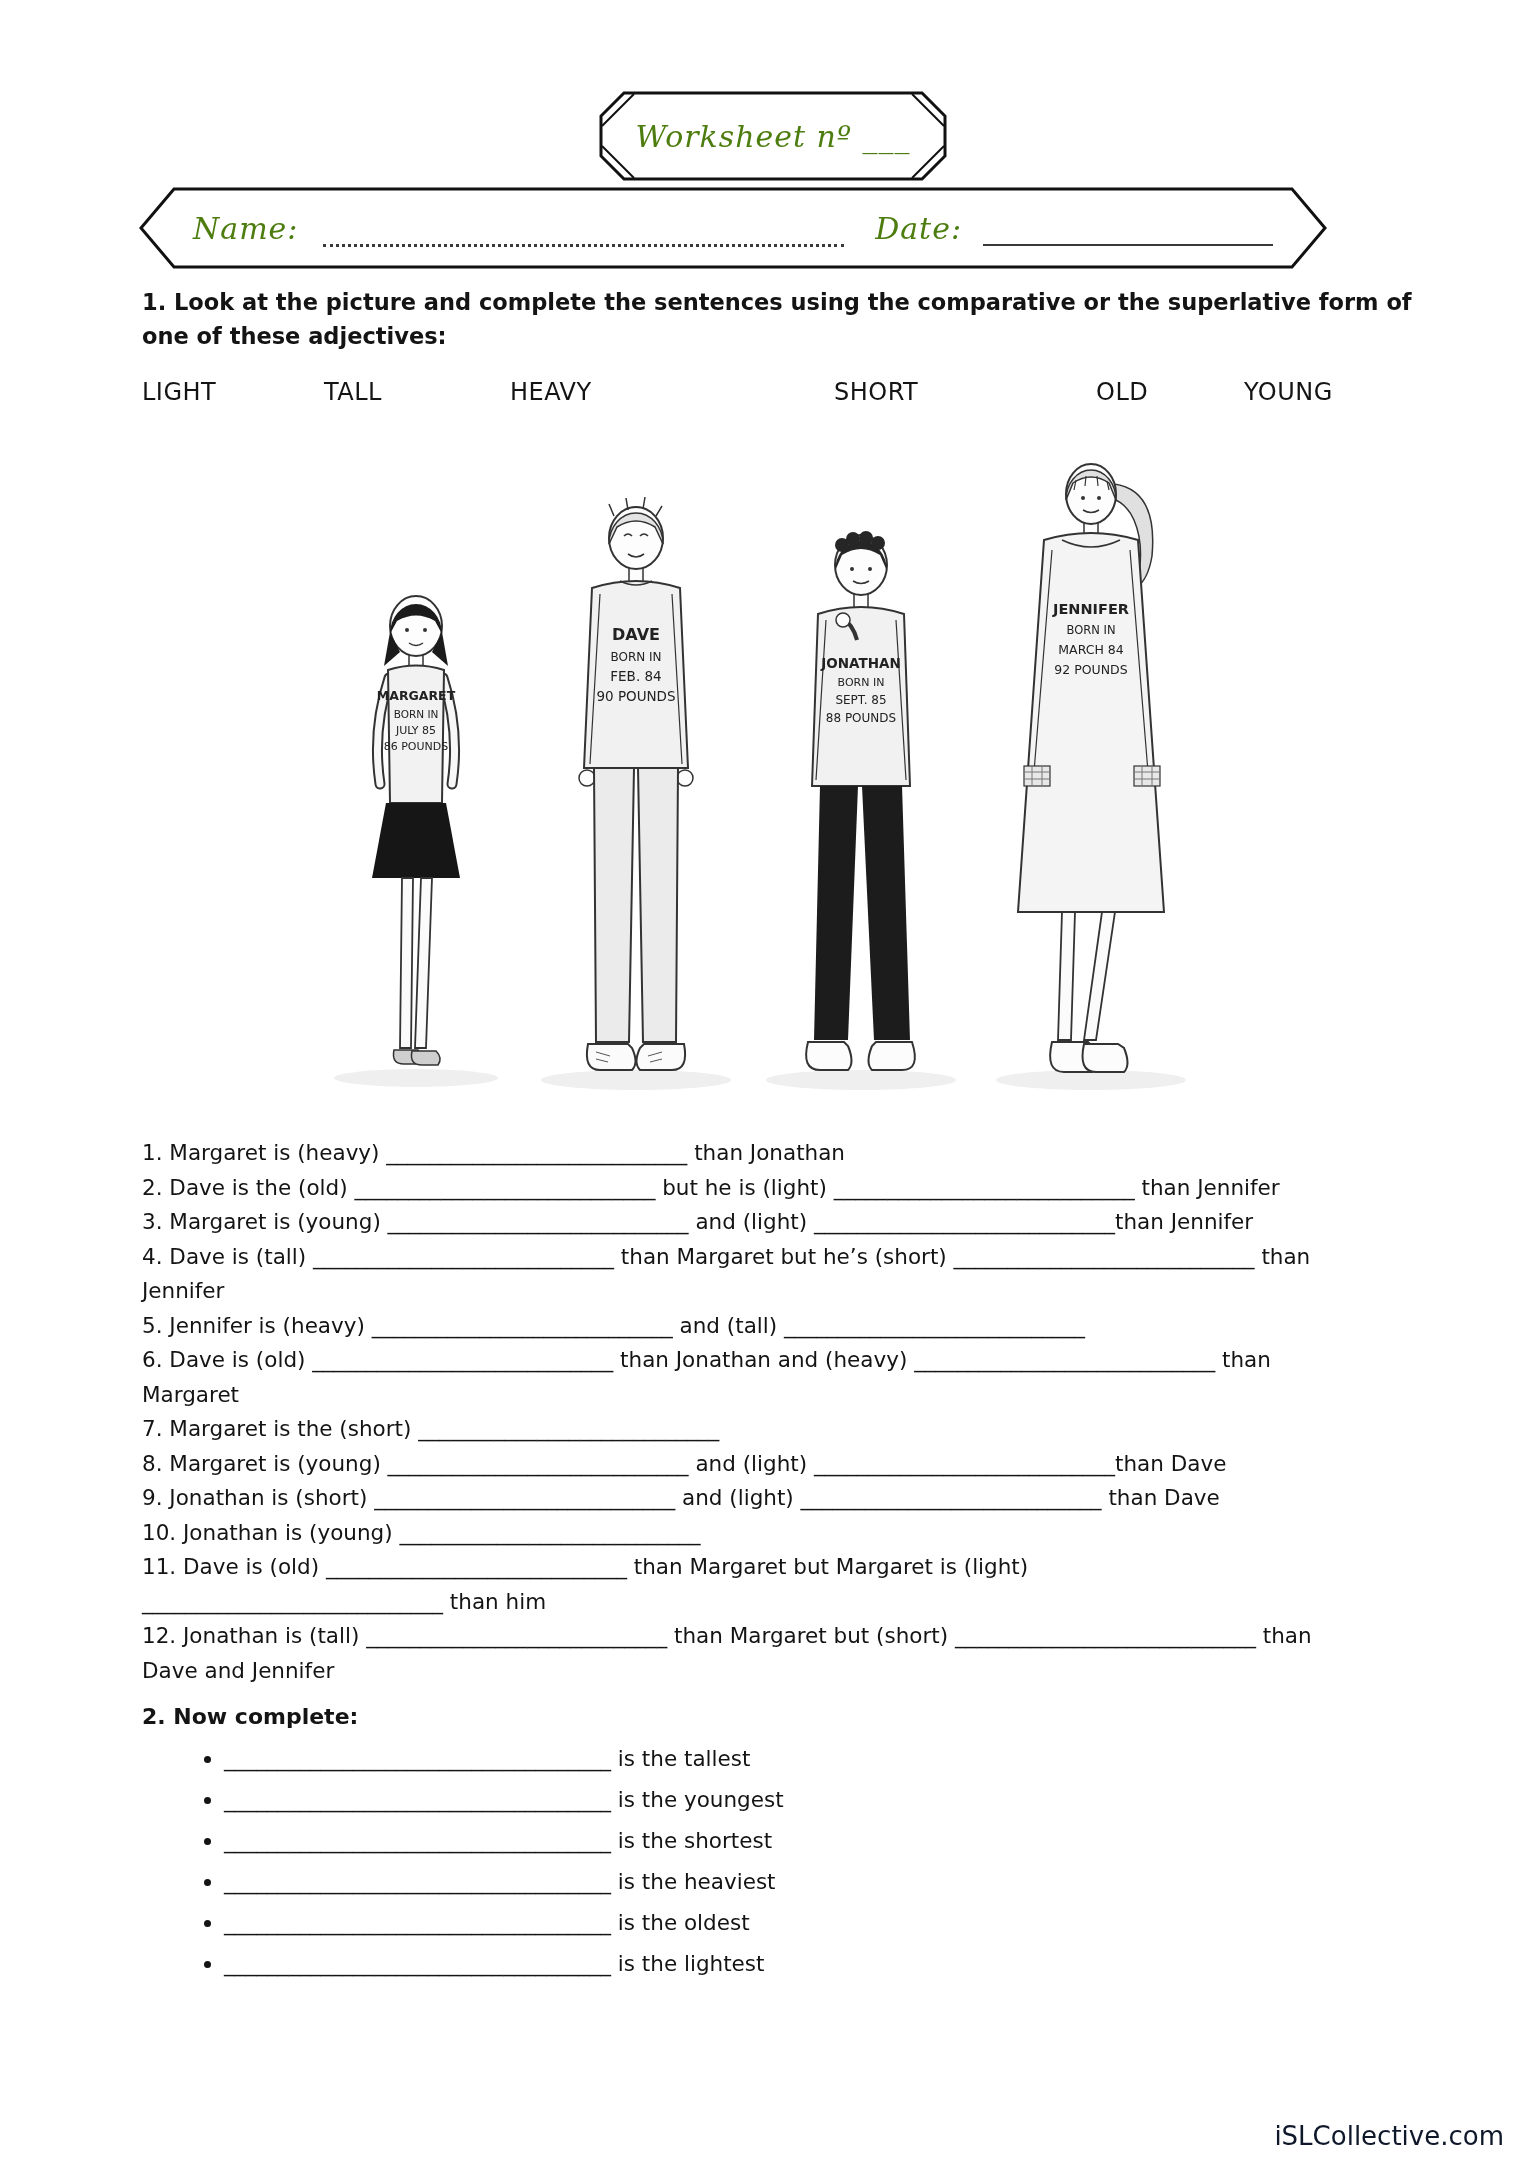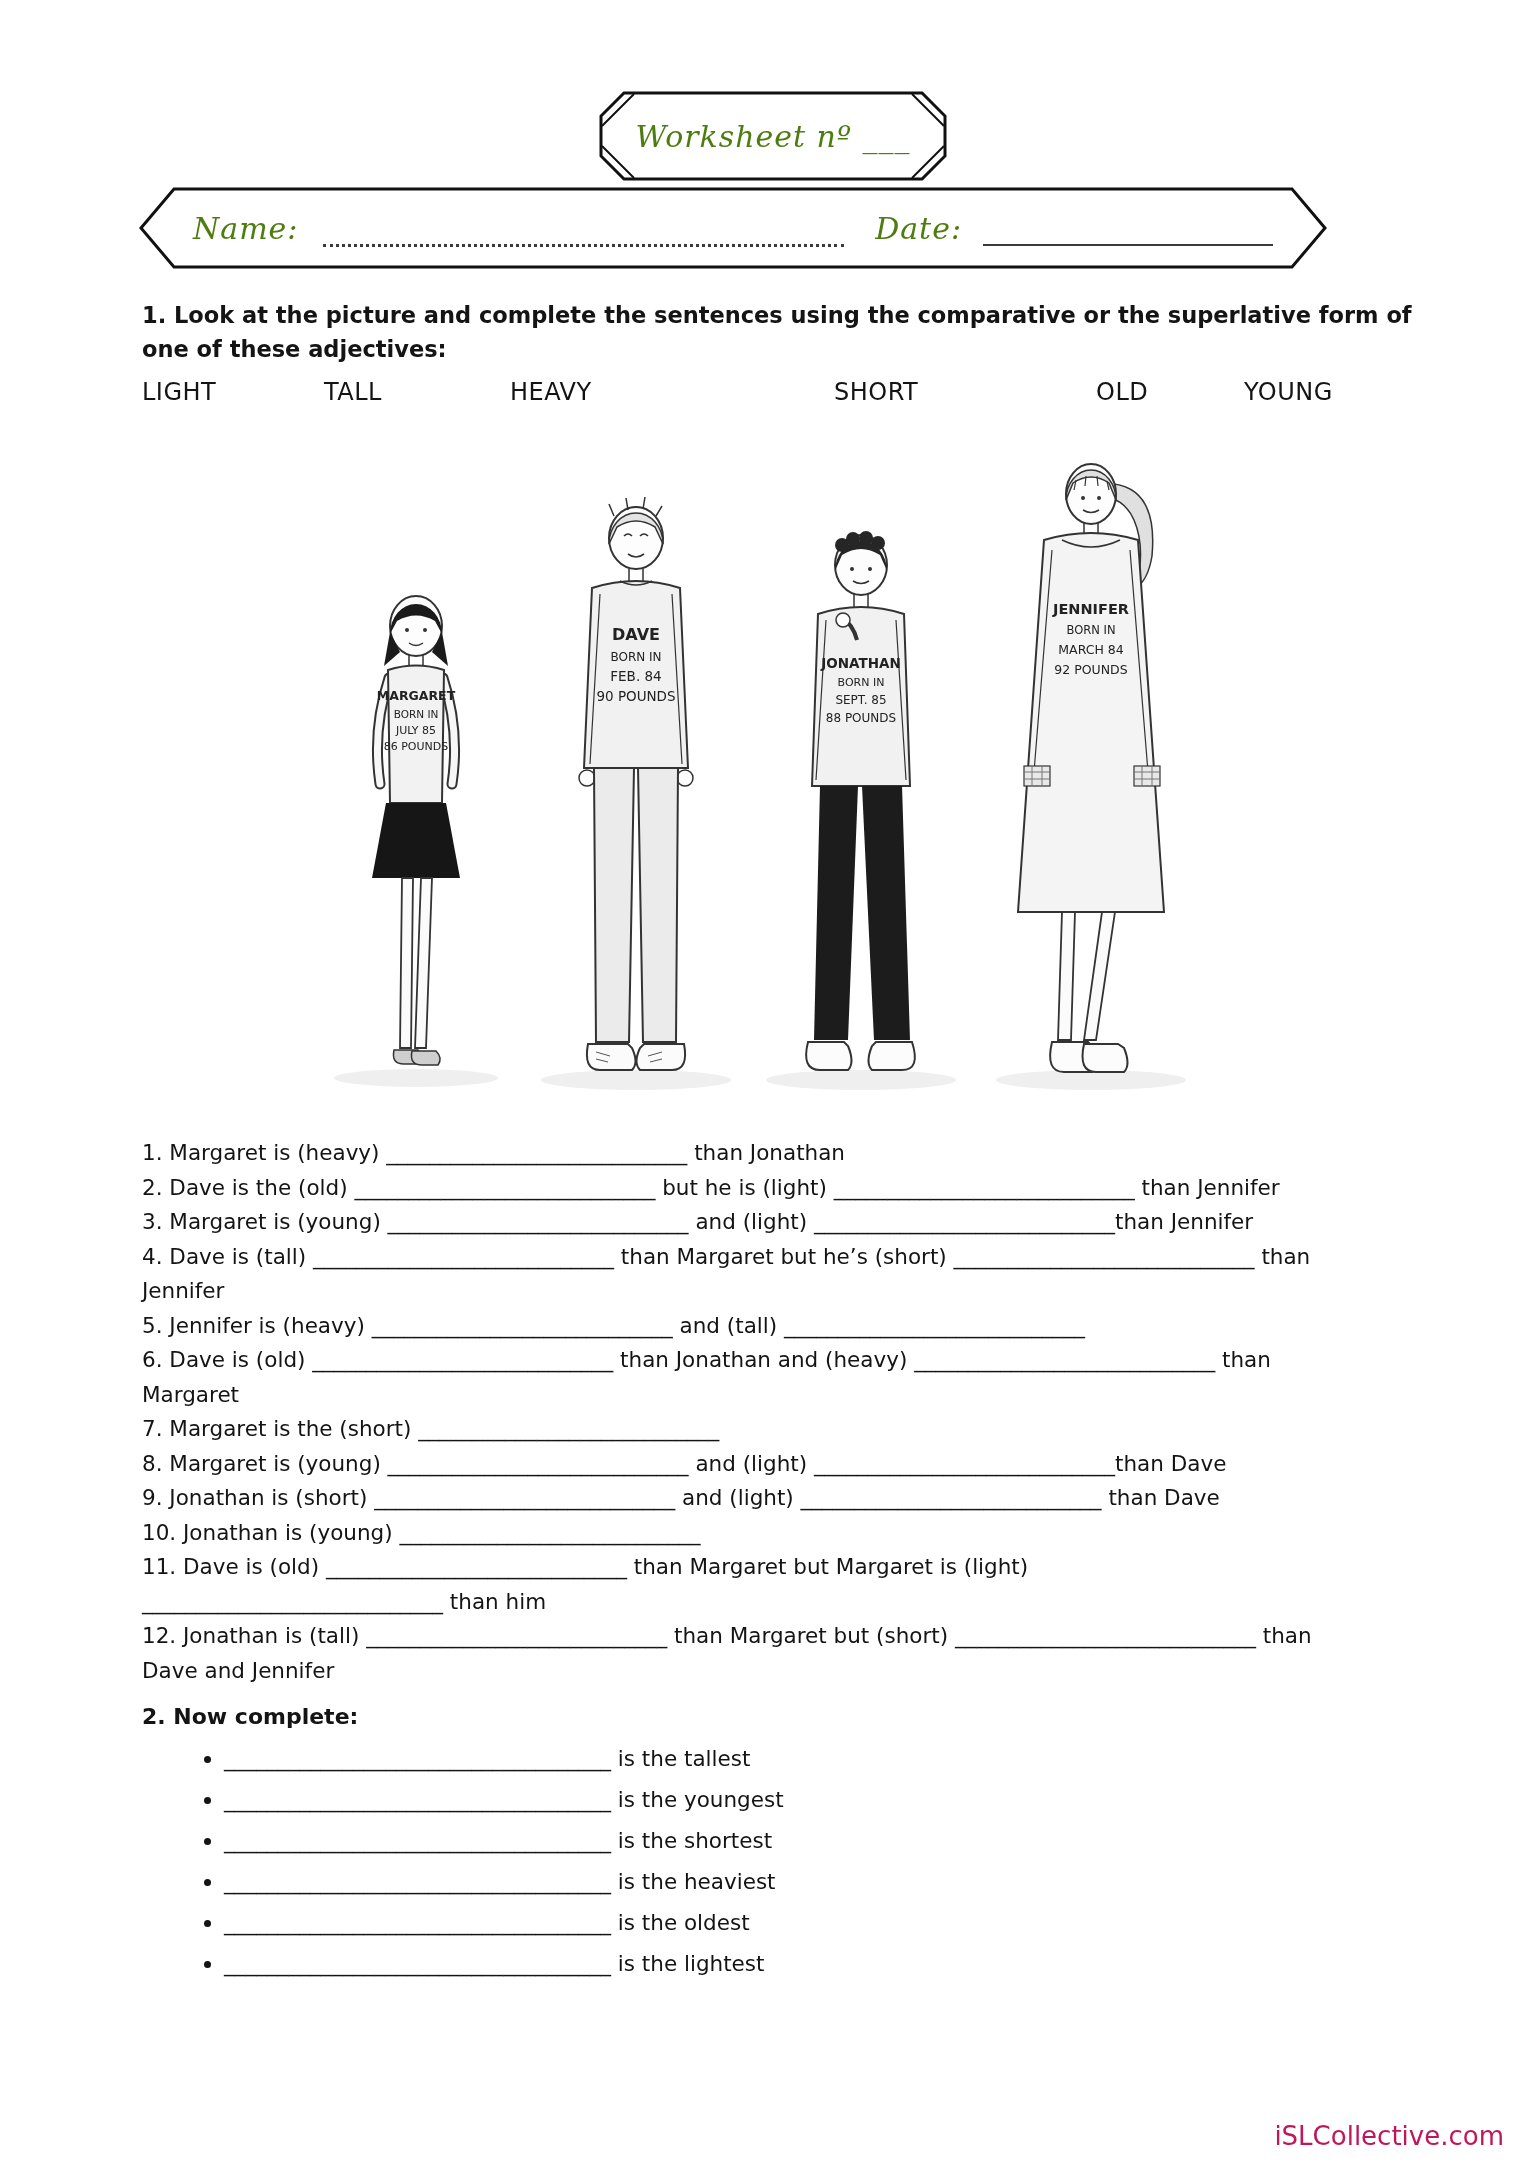--- a/index.html
+++ b/index.html
@@ -12,39 +12,39 @@
   .banner svg{position:absolute;left:0;top:0;}
   .banner .overlay{position:absolute;left:0;top:0;width:100%;height:100%;
     display:flex;align-items:center;justify-content:center;}
   .script-text{font-family:"DejaVu Serif",serif;font-style:italic;font-size:30px;
     letter-spacing:1px;color:#4d7c0f;}
   #worksheet-banner{left:598px;top:90px;width:350px;height:92px;}
   #name-banner{left:138px;top:186px;width:1190px;height:84px;}
   #name-banner .overlay{justify-content:flex-start;padding:0 55px;box-sizing:border-box;gap:7px;}
   .dotted-line{flex:1;height:34px;border-bottom:3px dotted #3a3a3a;margin:0 24px 0 18px;}
   .solid-line{width:290px;height:34px;border-bottom:2.5px solid #3a3a3a;margin-left:14px;}
-  #instruction{position:absolute;left:142px;top:298px;width:1280px;
+  #instruction{position:absolute;left:142px;top:285px;width:1280px;
     font-size:22.5px;line-height:34px;font-weight:bold;}
   #adjectives{position:absolute;left:142px;top:378px;width:1290px;display:flex;
     font-size:24px;letter-spacing:.5px;}
   #adjectives span{display:inline-block;}
   #adjectives span:nth-child(1){width:182px;}
   #adjectives span:nth-child(2){width:186px;}
   #adjectives span:nth-child(3){width:280px;}
   #adjectives span:nth-child(4){width:262px;margin-left:44px;}
   #adjectives span:nth-child(5){width:148px;}
   #figure-wrap{position:absolute;left:296px;top:428px;width:920px;height:690px;}
   #figure-wrap svg text{font-family:"DejaVu Sans",sans-serif;fill:#222;}
   #sentences{position:absolute;left:142px;top:1136px;width:1190px;
     font-size:21.5px;line-height:34.5px;}
   #sentences p{margin:0;}
   #task2-title{margin-top:12px;font-weight:bold;font-size:22px;}
   #task2-list{margin:6px 0 0 58px;padding-left:24px;}
   #task2-list li{font-size:21.5px;line-height:35px;margin-top:6px;}
-  #watermark{position:absolute;right:28px;bottom:16px;color:#be185d;
+  #watermark{position:absolute;right:28px;bottom:16px;color:#0f172a;
     font-size:26px;font-family:"DejaVu Sans",sans-serif;}
 </style>
 </head>
 <body>
 
 <div class="banner" id="worksheet-banner">
   <svg width="350" height="92" viewBox="0 0 350 92">
     <polygon points="26,3 324,3 347,26 347,66 324,89 26,89 3,66 3,26" fill="#ffffff" stroke="#111" stroke-width="3"></polygon>
     <path d="M36 4 L4 36 M314 4 L346 36 M346 56 L314 88 M4 56 L36 88" stroke="#111" stroke-width="2" fill="none"></path>
   </svg>

